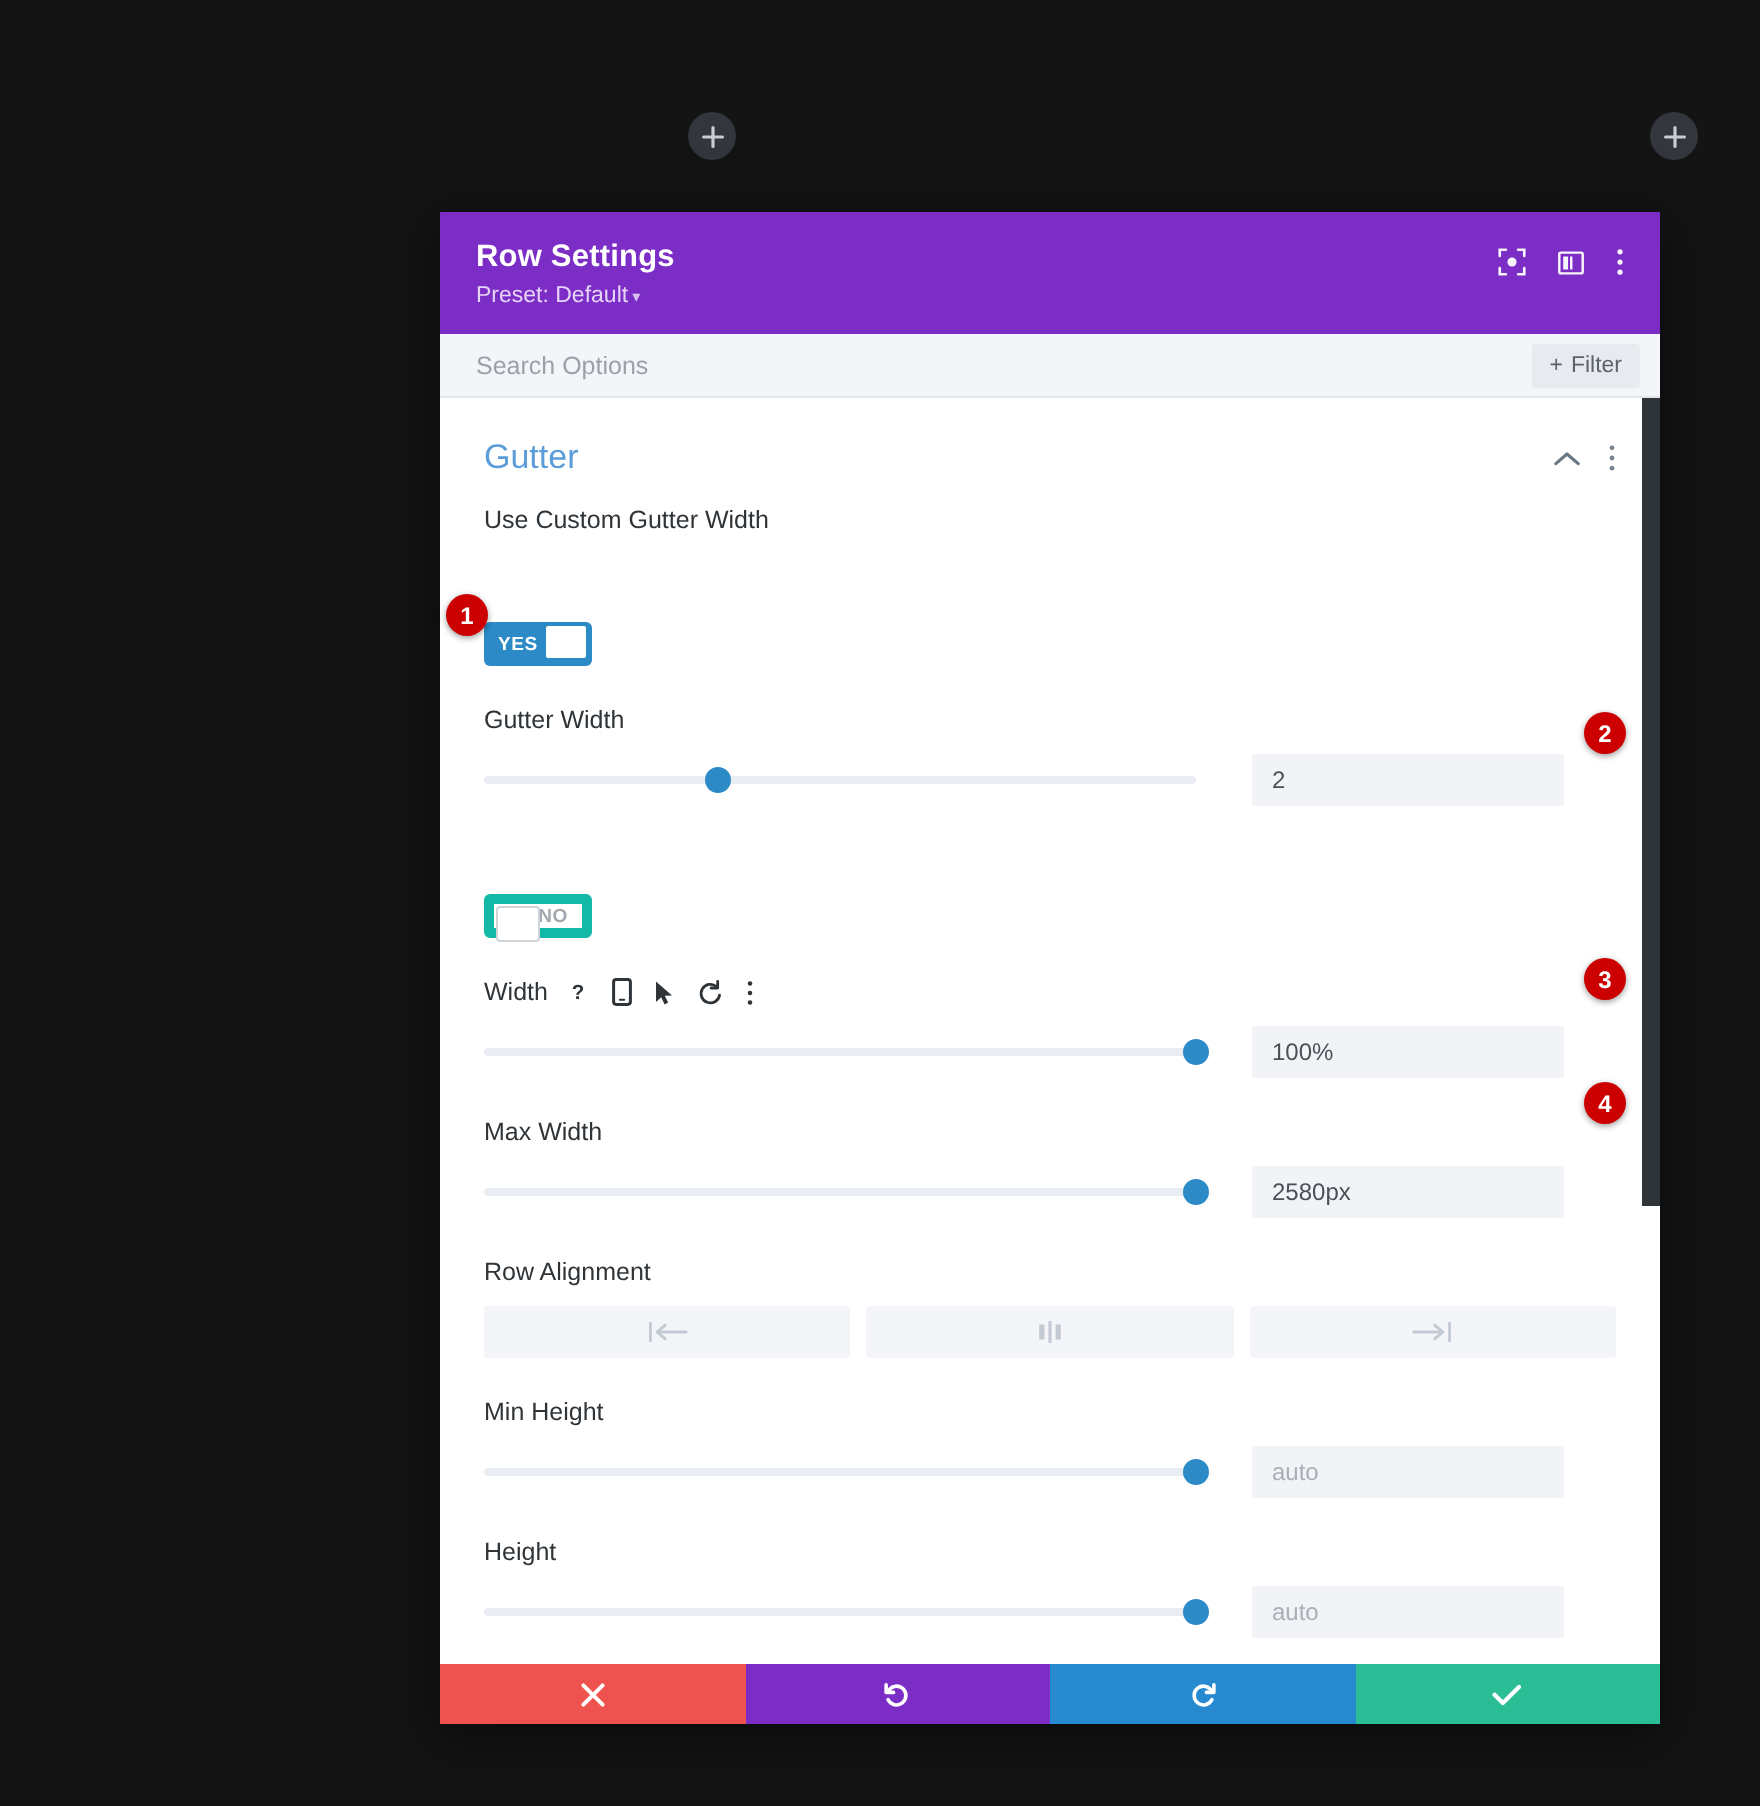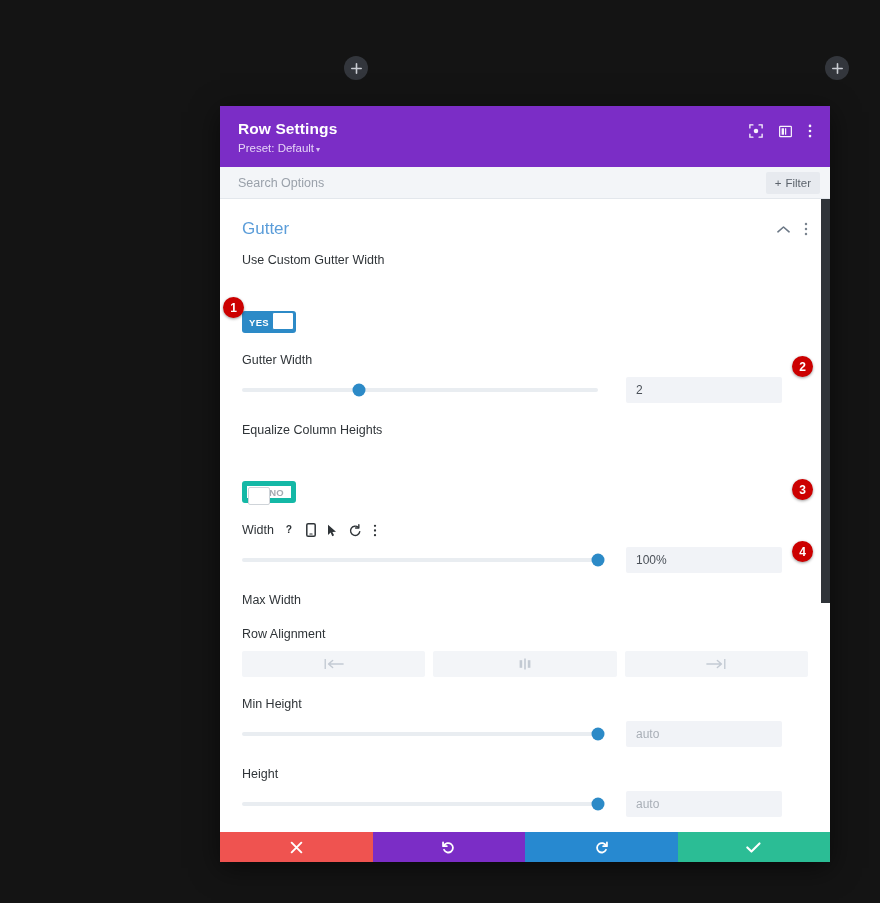--- a/index.html
+++ b/index.html
@@ -253,21 +253,20 @@
           <div class="slider-row">
             <div class="slider-wrap" style="width:356px;">
               <div class="slider-track"></div>
               <div class="slider-knob" style="left:33%;"></div>
             </div>
             <input class="value-box" style="width: 156px; margin-left: 28px;" type="text" value="2">
           </div>
         </div>
 
         <div class="field">
-          <div class="field-label">Equalize Column Heights</div>
           <div class="toggle off">
             <span class="txt">NO</span>
             <span class="knob"></span>
           </div>
         </div>
 
         <div class="field">
           <div class="field-label">
             <span>Width</span>
             <span class="lbl-icons">
@@ -306,20 +305,27 @@
             <div class="slider-wrap" style="width:356px;">
               <div class="slider-track"></div>
               <div class="slider-knob" style="left:100%;"></div>
             </div>
             <input class="value-box" style="width: 156px; margin-left: 28px;" type="text" value="100%">
           </div>
         </div>
 
         <div class="field">
           <div class="field-label">Max Width</div>
+          <div class="slider-row">
+            <div class="slider-wrap" style="width:356px;">
+              <div class="slider-track"></div>
+              <div class="slider-knob" style="left:100%;"></div>
+            </div>
+            <input class="value-box" style="width: 156px; margin-left: 28px;" type="text" value="2580px">
+          </div>
         </div>
 
         <div class="field">
           <div class="field-label">Row Alignment</div>
           <div class="align-row">
             <button class="align-btn">
               <svg width="20" height="12" viewBox="0 0 22 12">
                 <rect x="0.6" y="0.5" width="1.5" height="11" fill="#c3cad3"></rect>
                 <path d="M21 6 L5 6 M9.5 2.2 L5 6 L9.5 9.8" fill="none" stroke="#c3cad3" stroke-width="1.6" stroke-linecap="round" stroke-linejoin="round"></path>
               </svg>

